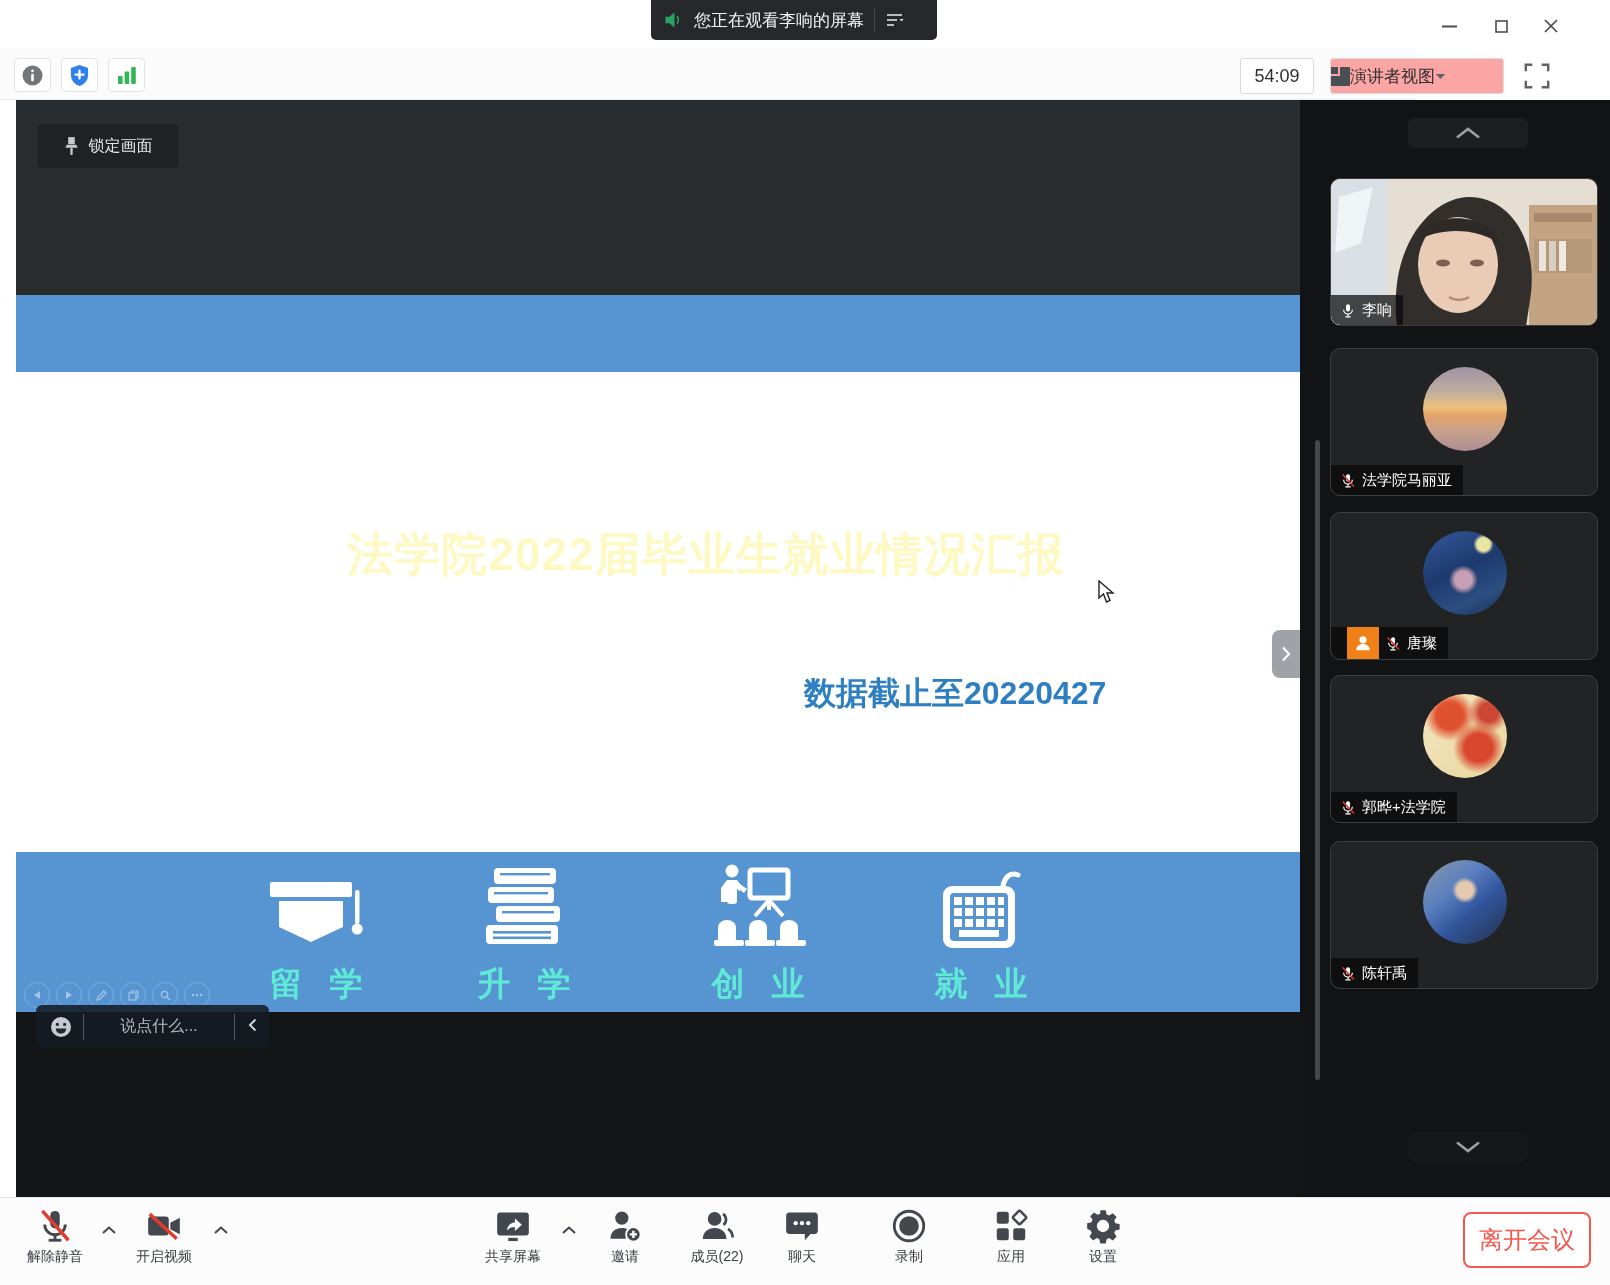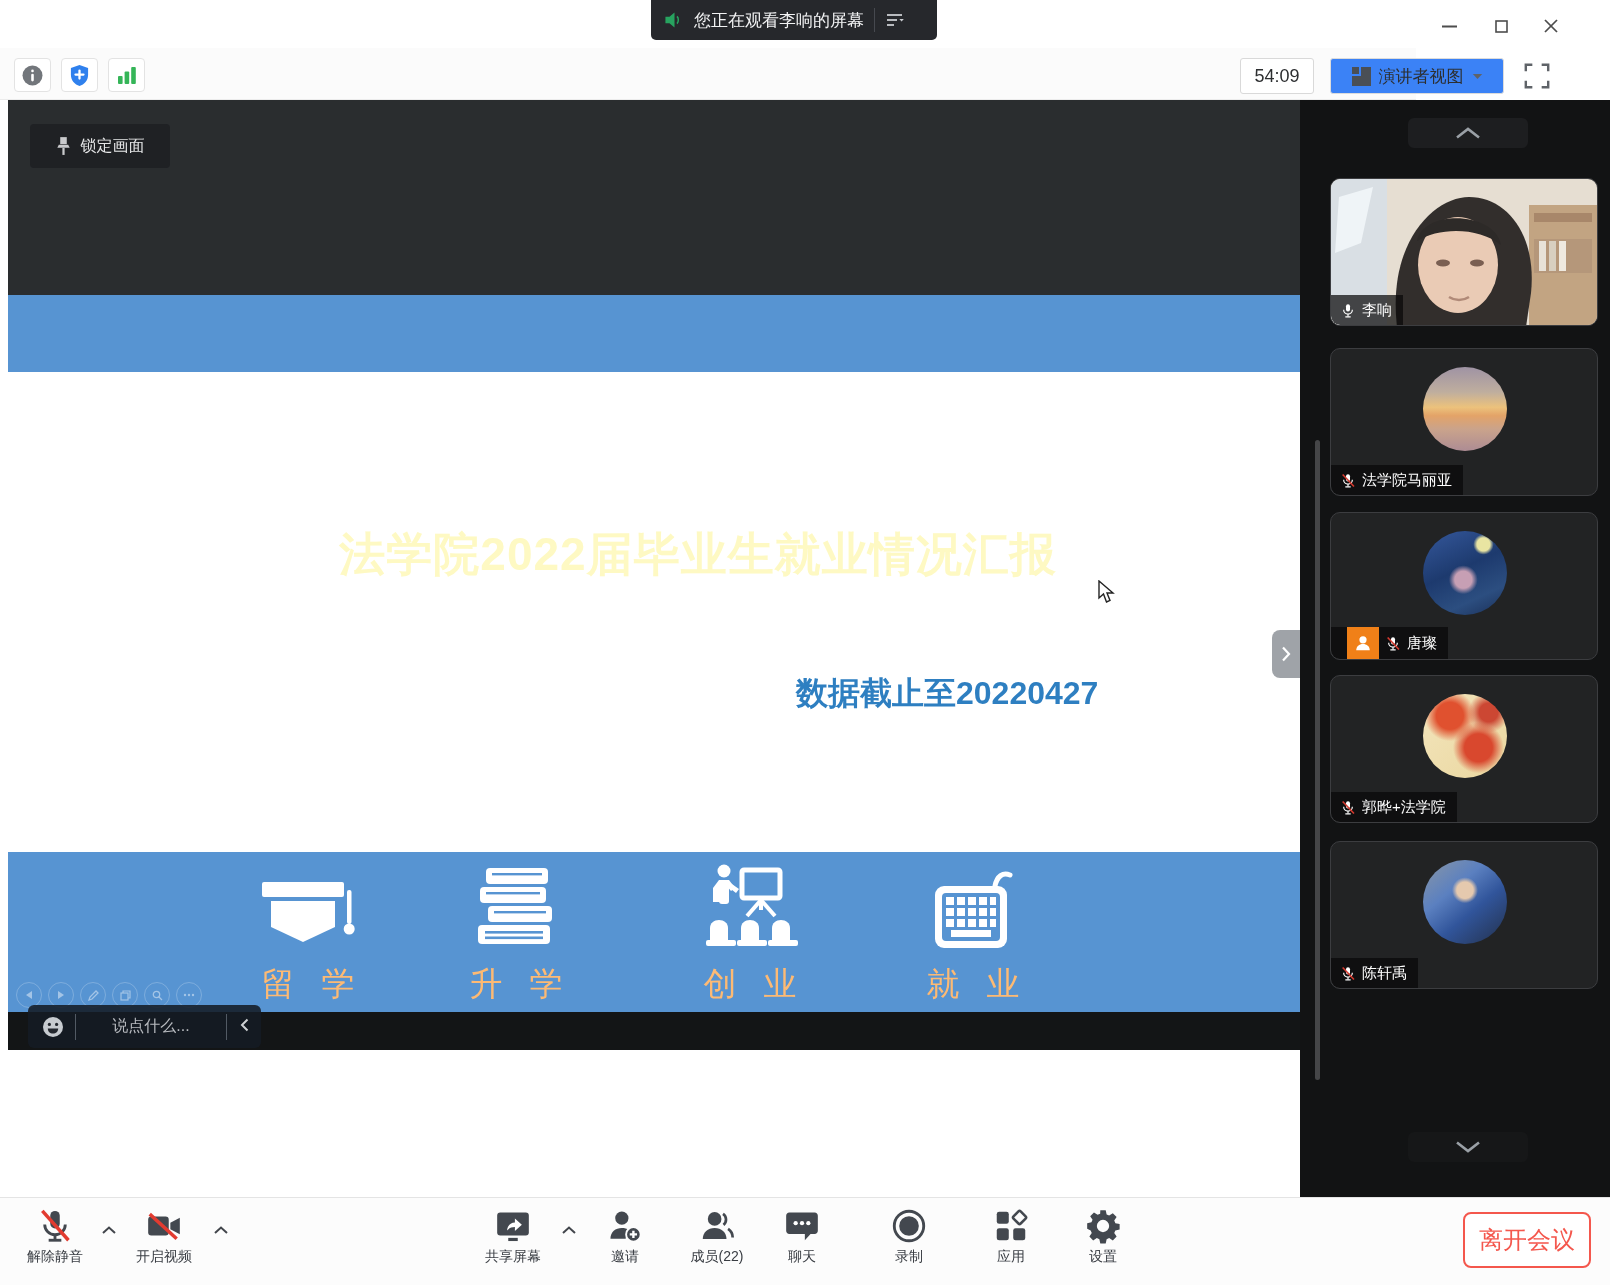--- a/index.html
+++ b/index.html
@@ -11,35 +11,35 @@
   .banner{position:absolute;left:651px;top:0;width:286px;height:40px;background:#26282c;border-radius:0 0 5px 5px;display:flex;align-items:center;color:#f2f3f4;font-size:17px}
   .banner .spk{margin:0 9px 0 13px;display:flex}
   .banner-div{width:1px;height:24px;background:#46494f;margin-left:10px}
   .banner-menu{width:40px;height:40px;display:flex;align-items:center;justify-content:center}
   .winbtn{position:absolute;top:13px;width:30px;height:26px;display:flex;align-items:center;justify-content:center}
 
   
   .topbar{position:absolute;left:0;top:48px;width:1416px;height:52px;background:#fbfbfb;border-bottom:1px solid #ececec}
   .icon-box{position:absolute;top:10px;width:37px;height:34px;background:#fff;border:1px solid #e3e3e3;border-radius:4px;display:flex;align-items:center;justify-content:center}
   .timer{position:absolute;left:1240px;top:10px;width:74px;height:36px;border:1px solid #d9d9d9;border-radius:3px;display:flex;align-items:center;justify-content:center;font-size:18px;color:#2d2f31;background:#fff}
-  .viewbtn{position:absolute;left:1330px;top:10px;width:174px;height:36px;border:1px solid #dcdcdc;border-radius:3px;background:#3b82f6;display:flex;align-items:center;justify-content:center;gap:8px;font-size:17px;color:#2d2f31}
+  .viewbtn{position:absolute;left:1330px;top:10px;width:174px;height:36px;border:1px solid #dcdcdc;border-radius:3px;background:#fca5a5;display:flex;align-items:center;justify-content:flex-start;font-size:17px;color:#2d2f31}
   .fsbtn{position:absolute;left:1520px;top:12px;width:34px;height:32px;display:flex;align-items:center;justify-content:center}
 
   
-  .stage{position:absolute;left:8px;top:100px;width:1300px;height:950px;background:#2a2d2f;overflow:hidden}
+  .stage{position:absolute;left:16px;top:100px;width:1300px;height:1097px;background:#2a2d2f;overflow:hidden}
   .band1{position:absolute;left:0;top:195px;width:100%;height:77px;background:#5794d2}
   .slide-white{position:absolute;left:0;top:272px;width:100%;height:480px;background:#ffffff}
   .band2{position:absolute;left:0;top:752px;width:100%;height:160px;background:#5794d2}
   .stage-bottom{position:absolute;left:0;top:912px;width:100%;height:185px;background:#131516}
   .lockbtn{position:absolute;left:22px;top:24px;width:140px;height:44px;background:#1f2124;border-radius:4px;display:flex;align-items:center;justify-content:center;gap:10px;color:#e6e7e8;font-size:16px}
   .slide-title{position:absolute;left:0;top:424px;width:1380px;text-align:center;font-size:46px;font-weight:bold;color:#fef9c3;letter-spacing:1px}
   .slide-sub{position:absolute;left:788px;top:572px;font-size:32px;font-weight:bold;color:#2e7fc1}
   .cat{position:absolute;top:762px;width:170px;text-align:center}
   .cat .cicon{height:92px;display:flex;align-items:flex-end;justify-content:center}
-  .cat .clabel{margin-top:8px;color:#fdba74;font-size:33px;font-weight:normal;letter-spacing:9px;text-indent:9px;white-space:nowrap}
+  .cat .clabel{margin-top:8px;color:#5eead4;font-size:33px;font-weight:bold;letter-spacing:9px;text-indent:9px;white-space:nowrap}
   .mini-ctrl{position:absolute;top:882px;width:26px;height:26px;border:1px solid rgba(255,255,255,.5);border-radius:50%;display:flex;align-items:center;justify-content:center;opacity:.45}
   .chatbar{position:absolute;left:20px;top:905px;width:233px;height:43px;background:rgba(20,27,36,.88);border-radius:6px;display:flex;align-items:center;z-index:4}
   .chat-div{width:1px;height:26px;background:#525a64}
   .chat-text{flex:1;text-align:center;color:#b7babf;font-size:16px}
   .expand-tab{position:absolute;left:1272px;top:630px;width:28px;height:48px;background:rgba(142,147,153,.85);border-radius:8px 0 0 8px;display:flex;align-items:center;justify-content:center;z-index:6}
 
   
   .sidebar{position:absolute;left:1300px;top:100px;width:310px;height:1097px;background:#121314}
   .nav-chev{position:absolute;left:108px;width:120px;height:30px;background:#1d1e20;border-radius:6px;display:flex;align-items:center;justify-content:center}
   .scroll-thumb{position:absolute;left:15px;top:340px;width:5px;height:640px;background:#454648;border-radius:3px}

